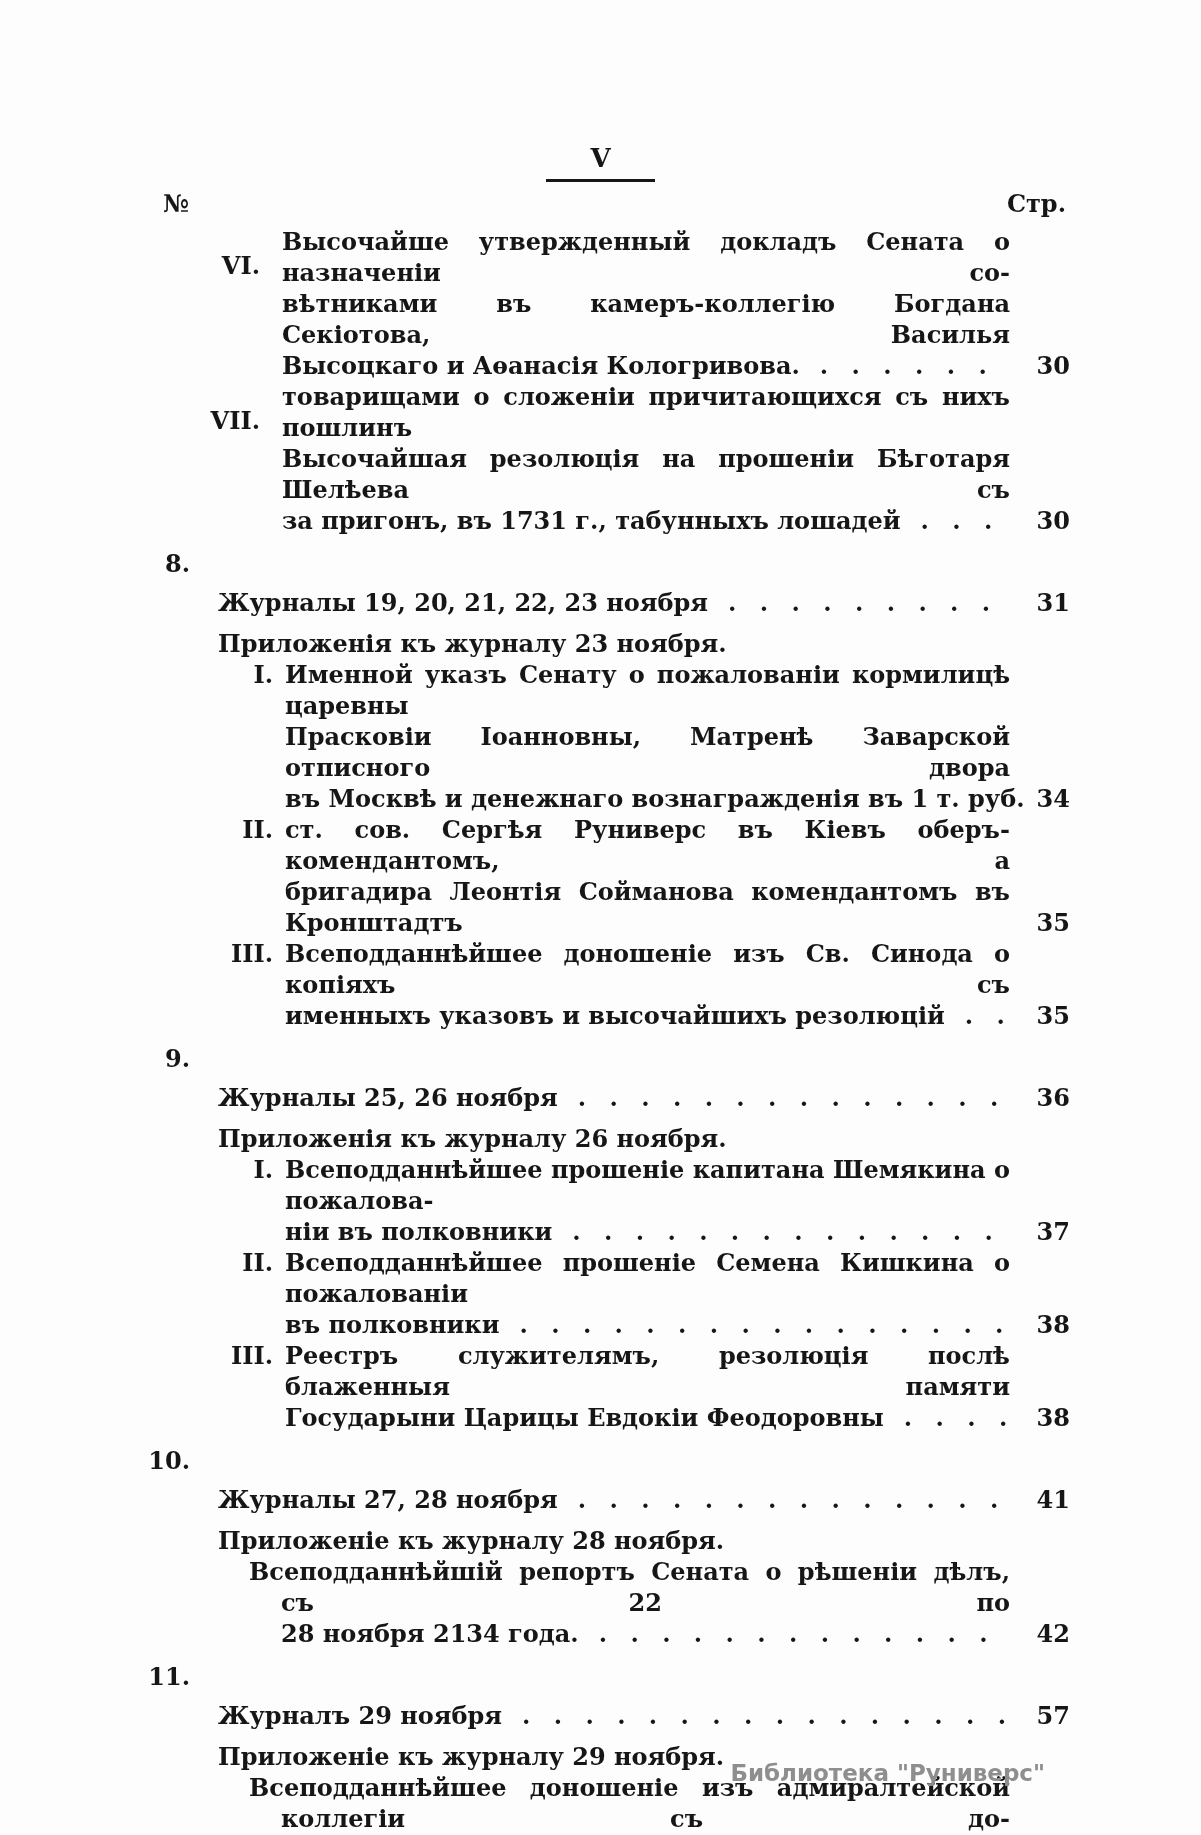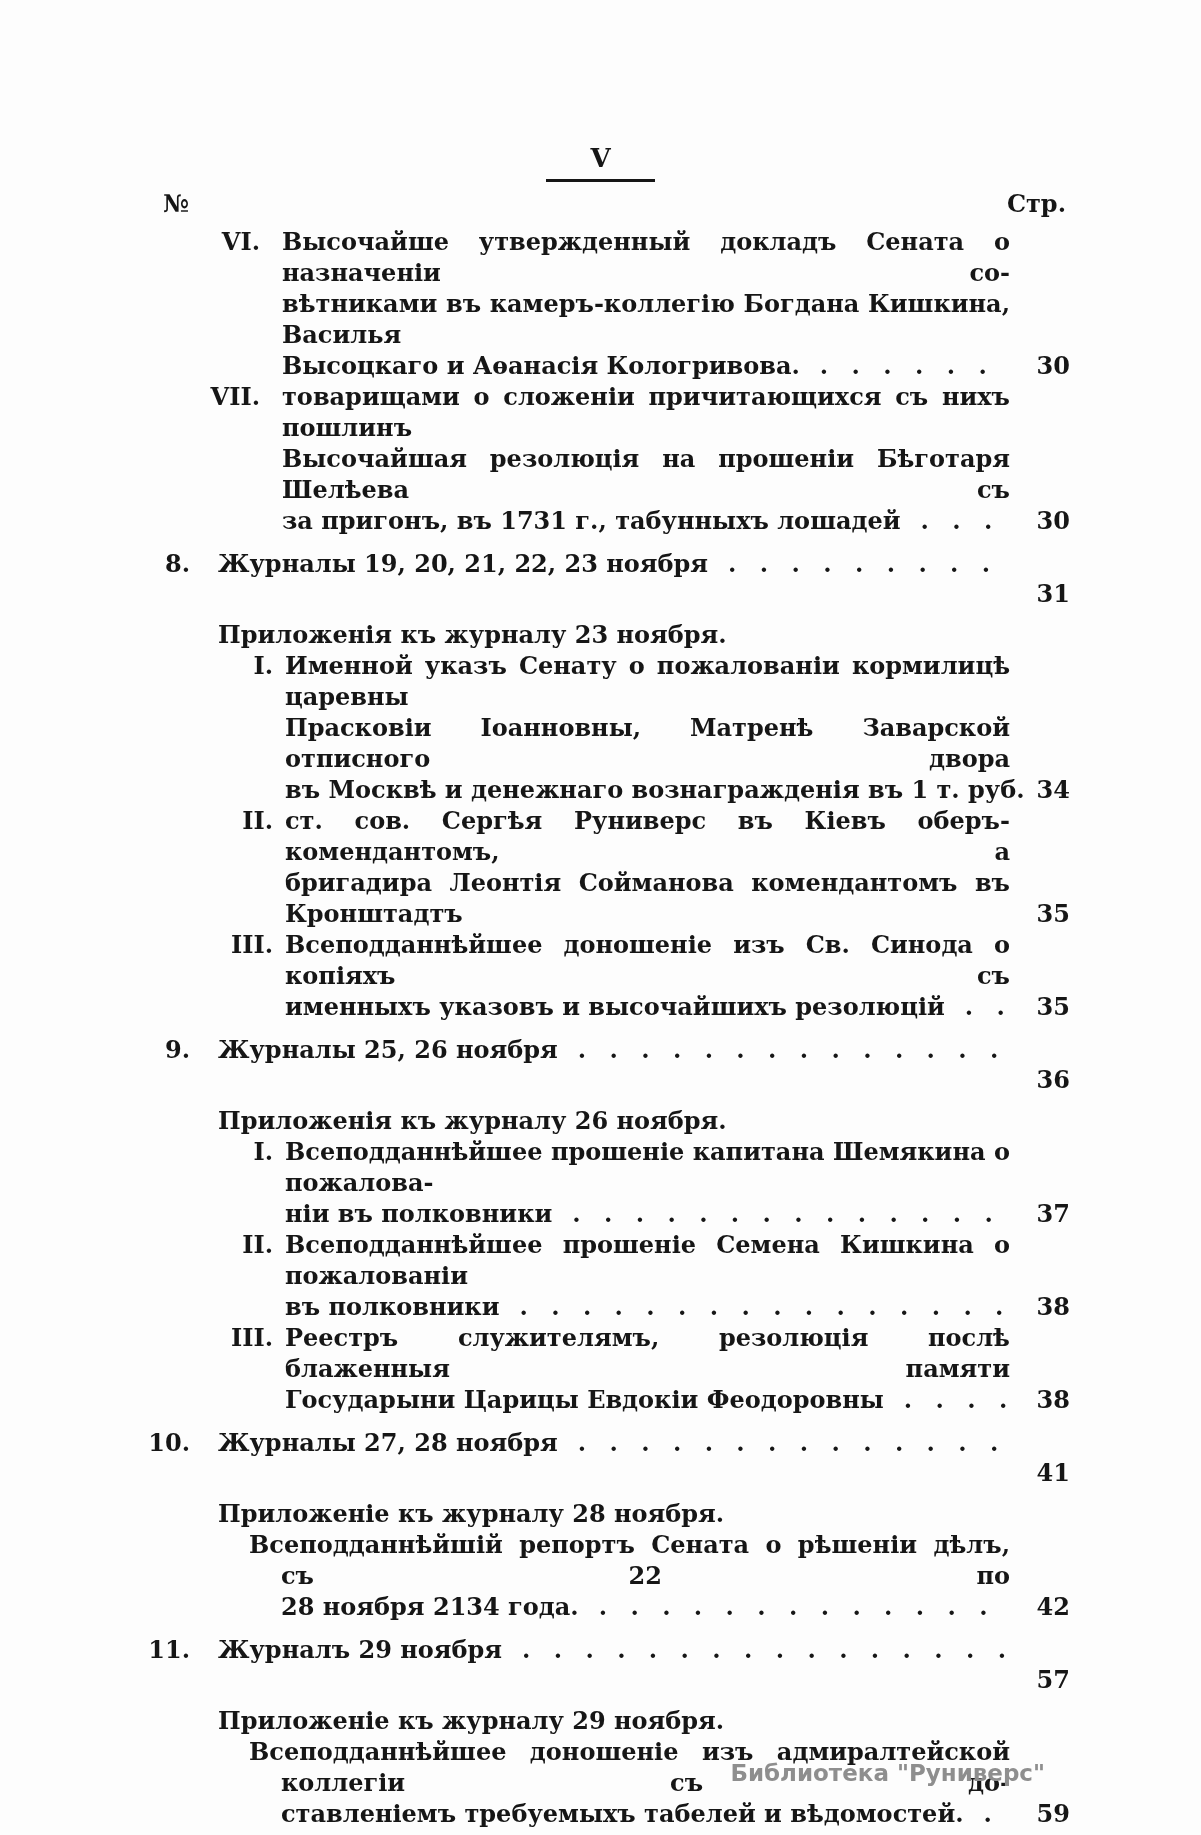--- a/index.html
+++ b/index.html
@@ -36,22 +36,22 @@
     font-size: 24px;
   }
   .entry { display: flex; align-items: flex-start; line-height: 31px; }
   .entry.main { margin-top: 12px; }
   .entry.head { margin-top: 10px; }
   .toc .entry:first-child { margin-top: 0; }
   .num  { flex: none; text-align: right; }
   .body { flex: 1 1 auto; min-width: 0; }
   .page-no { flex: none; width: 60px; text-align: right; align-self: flex-end; margin-top: 30px; }
   .main > .num  { width: 55px; }
-  .main > .body { padding-left: 28px; }
-  .sub1 > .num  { width: 125px; }
+  .main > .body { padding-left: 28px; margin-top: 39px; }
+  .sub1 > .num  { width: 125px; margin-top: 24px; }
   .sub1 > .body { padding-left: 22px; }
   .sub2 > .num  { width: 138px; }
   .sub2 > .body { padding-left: 12px; }
   .head > .body { padding-left: 83px; }
   .plain > .body { padding-left: 146px; }
   .plain .line:first-child { text-indent: -32px; }
   .line:not(.last), .line.fill { text-align: justify; text-align-last: justify; }
   .line.last.dotted { display: flex; gap: 12px; }
   .line-text { flex: none; white-space: nowrap; }
   .leader {
@@ -80,21 +80,21 @@
   </div>
   <div class="header-row">
     <span>№</span>
     <span>Стр.</span>
   </div>
   <div class="toc">
       <div class="entry sub1">
     <span class="num">VI.</span>
     <span class="body">
           <div class="line">Высочайше утвержденный докладъ Сената о назначеніи со-</div>
-          <div class="line">вѣтниками въ камеръ-коллегію Богдана Кишкина, Василья</div>
+          <div class="line">вѣтниками въ камеръ-коллегію Богдана Секіотова, Василья</div>
           <div class="line last dotted">
             <span class="line-text">Высоцкаго и Аѳанасія Кологривова.</span>
             <span class="leader">. . . . . . . . . . . . . . . . . . . . . . . . . . . . . . . . . . . . . . . . . . . . . . . . . . . . . . . . . . . . . . . . . . . . . . . . . . . . . . . . </span>
           </div>
         </span>
     <span class="page-no">30</span>
   </div>
       <div class="entry sub1">
     <span class="num">VII.</span>
     <span class="body">

